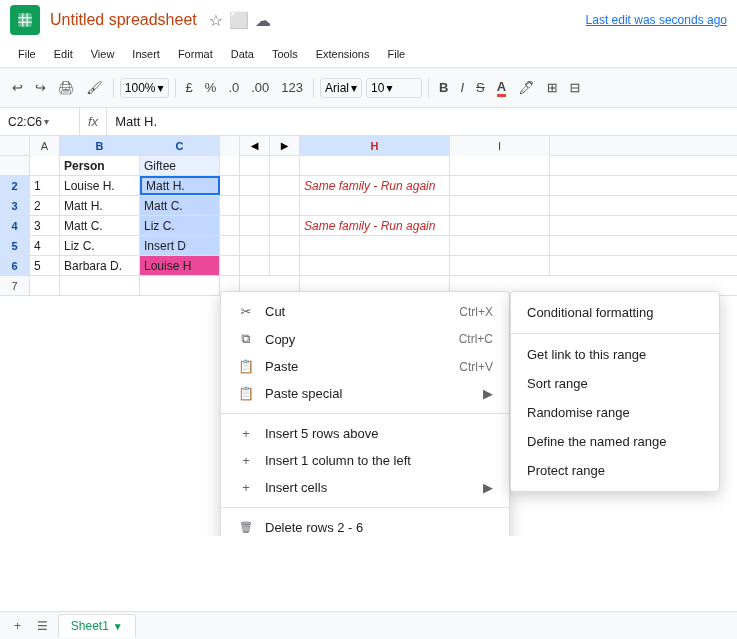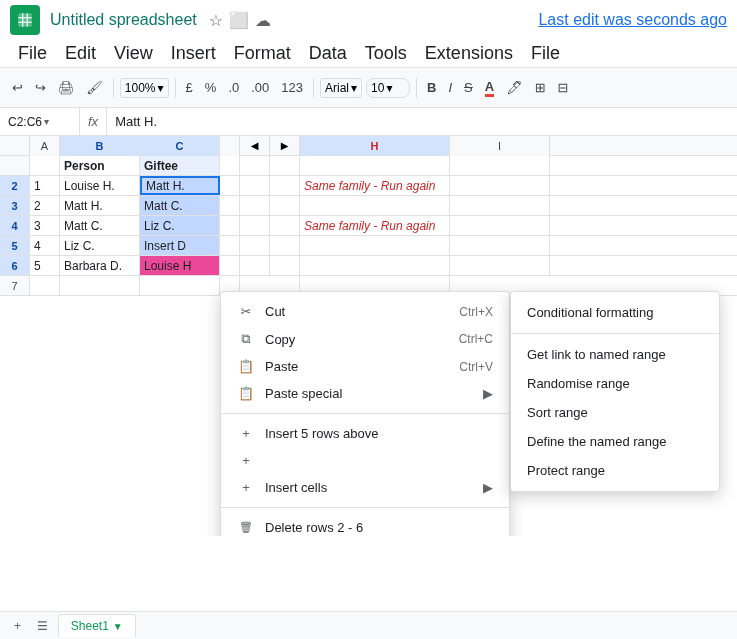--- a/index.html
+++ b/index.html
@@ -17,54 +17,54 @@
       width: 30px; height: 30px;
       background: #0f9d58;
       border-radius: 4px;
       display: flex; align-items: center; justify-content: center;
       margin-right: 10px;
       flex-shrink: 0;
     }
     #app-icon svg { width: 18px; height: 18px; }
     #title-text {
       font-size: 16px;
-      color: #0f766e;
+      color: #c2410c;
       font-weight: 400;
       margin-right: 8px;
     }
     #title-actions {
       display: flex; align-items: center; gap: 6px;
       margin-left: 4px;
     }
     #title-actions span {
       color: #5f6368;
       font-size: 16px;
       cursor: pointer;
     }
     #last-edit {
       margin-left: auto;
       color: #1a73e8;
-      font-size: 16px;
+      font-size: 12px;
       text-decoration: underline;
       cursor: pointer;
     }
 
     
     #menu-bar {
       display: flex;
       align-items: center;
       padding: 0 10px;
       height: 28px;
       background: #fff;
       border-bottom: 1px solid #e0e0e0;
       gap: 2px;
     }
     .menu-item {
       padding: 2px 8px;
-      font-size: 18px;
+      font-size: 11px;
       color: #202124;
       cursor: pointer;
       border-radius: 3px;
     }
 
     
     #toolbar {
       display: flex;
       align-items: center;
       padding: 4px 8px;
@@ -331,21 +331,21 @@
   <div class="toolbar-btn">£</div>
   <div class="toolbar-btn">%</div>
   <div class="toolbar-btn">.0</div>
   <div class="toolbar-btn">.00</div>
   <div class="toolbar-btn">123</div>
   <div class="toolbar-separator"></div>
   <div class="toolbar-select">
     <span>Arial</span>
     <span>▾</span>
   </div>
-  <div class="toolbar-select" style="width:44px;border-radius:8px;">
+  <div class="toolbar-select" style="width:56px;">
     <span>10</span>
     <span>▾</span>
   </div>
   <div class="toolbar-separator"></div>
   <div class="toolbar-btn bold-btn">B</div>
   <div class="toolbar-btn italic-btn">I</div>
   <div class="toolbar-btn" style="text-decoration: line-through;">S</div>
   <div class="toolbar-btn">
     <span style="border-bottom: 3px solid #ea4335; font-weight:bold; font-size:13px;">A</span>
   </div>
@@ -375,21 +375,21 @@
     <div class="nav-col" style="font-size:10px;">◀</div>
     <div class="nav-col" style="font-size:10px;">▶</div>
     <div class="col-header selected" style="width:150px; color:#c62828;">H</div>
     <div class="col-header" style="width:100px;">I</div>
   </div>
 
   <div class="grid-row">
     <div class="row-num"></div>
     <div class="grid-cell col-a"></div>
     <div class="grid-cell col-b" style="font-weight:bold;">Person</div>
-    <div class="grid-cell col-c" style="font-weight:bold; background:#e8f0fe;">Giftee</div>
+    <div class="grid-cell col-c" style="font-weight:normal; background:#e8f0fe;">Giftee</div>
     <div class="grid-cell col-d"></div>
     <div style="width:30px; border-right:1px solid #e0e0e0;"></div>
     <div style="width:30px; border-right:1px solid #e0e0e0;"></div>
     <div class="grid-cell col-h" style="width:150px;"></div>
     <div class="grid-cell col-i" style="width:100px;"></div>
   </div>
 
   <div class="grid-row">
     <div class="row-num selected">2</div>
     <div class="grid-cell col-a">1</div>
@@ -482,40 +482,41 @@
       <span>Paste special</span>
       <span class="ctx-arrow">▶</span>
     </div>
     <div class="ctx-separator"></div>
     <div class="ctx-item">
       <span class="ctx-icon">+</span>
       <span>Insert 5 rows above</span>
     </div>
     <div class="ctx-item">
       <span class="ctx-icon">+</span>
+      <span>Insert 1 column to the left</span>
     </div>
     <div class="ctx-item">
       <span class="ctx-icon">+</span>
       <span>Insert cells</span>
       <span class="ctx-arrow">▶</span>
     </div>
     <div class="ctx-separator"></div>
     <div class="ctx-item">
       <span class="ctx-icon" style="font-size:11px;">🗑</span>
       <span>Delete rows 2 - 6</span>
     </div>
 
   </div>
 
   <div id="submenu">
     <div class="submenu-item">Conditional formatting</div>
     <div class="ctx-separator"></div>
-    <div class="submenu-item">Get link to named range</div>
+    <div class="submenu-item">Get link to this range</div>
+    <div class="submenu-item">Sort range</div>
     <div class="submenu-item" style="font-weight:500;">Randomise range</div>
-    <div class="submenu-item">Sort range</div>
     <div class="submenu-item">Define the named range</div>
     <div class="submenu-item">Protect range</div>
   </div>
 
 </div>
 
 <div id="sheet-tabs" style="position:fixed; bottom:0; left:0; right:0; height:28px; background:#f8f9fa; border-top:1px solid #e0e0e0; display:flex; align-items:center; padding:0 8px; gap:4px;">
   <span class="tab-btn">+</span>
   <span class="tab-btn">☰</span>
   <div class="sheet-tab">

